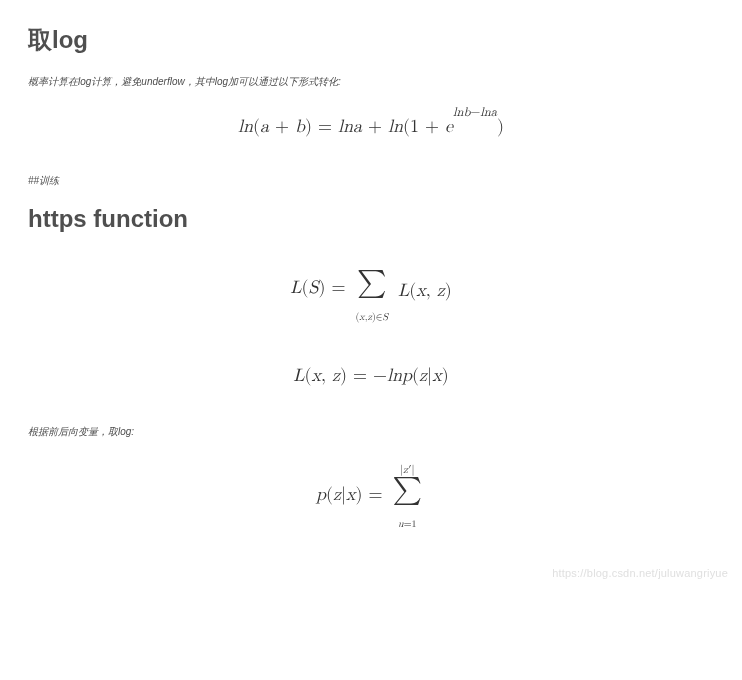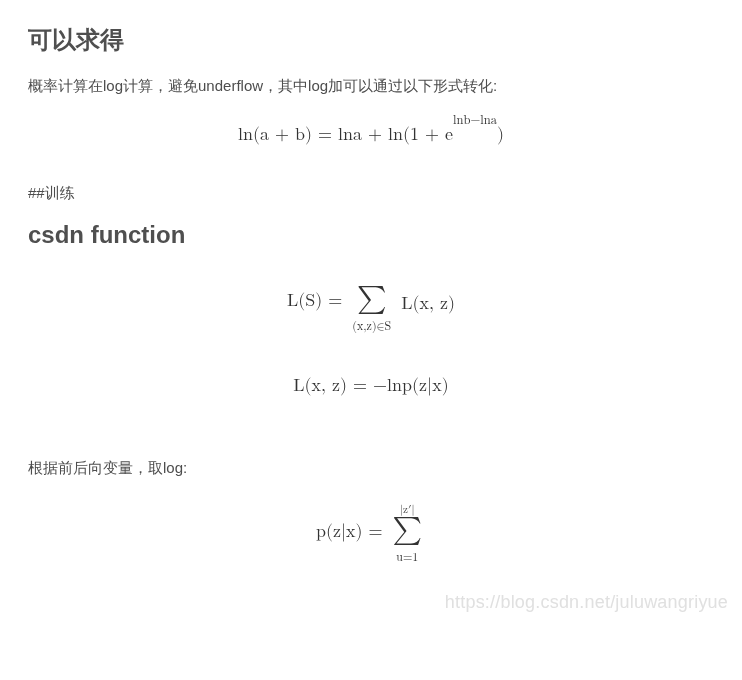--- a/index.html
+++ b/index.html
@@ -11,88 +11,89 @@
       padding: 24px 28px;
       position: relative;
     }
     h2 {
       font-size: 24px;
       font-weight: 700;
       color: #4f4f4f;
       margin-bottom: 18px;
     }
     p {
-      font-size: 15px;
+      font-size: 10px;
       color: #4d4d4d;
       margin: 16px 0;
       line-height: 1.6;
+      font-style: italic;
     }
     .equation {
       text-align: center;
       margin: 24px 0 36px 0;
       font-family: "Cambria Math", "STIX", "Latin Modern Math", serif;
       font-size: 18px;
       color: #333;
       position: relative;
     }
     .equation .math-row { display: inline-block; }
     .equation sup { font-size: 0.7em; position: relative; top: -0.7em; }
-    .italic { }
+    .italic { font-style: italic; }
     .sum-block {
       display: inline-block;
       text-align: center;
       vertical-align: middle;
       position: relative;
       margin: 0 4px;
     }
     .sum-sym { font-size: 28px; line-height: 1; display: block; }
     .sum-top { font-size: 11px; display: block; line-height: 1; }
-    .sum-bot { font-size: 12px; display: block; line-height: 1; margin-top: 8px; }
+    .sum-bot { font-size: 10px; display: block; line-height: 1; margin-top: 16px; }
     .after-sum { display: inline-block; vertical-align: middle; text-align: right; }
     .watermark {
       position: absolute;
       right: 14px;
       bottom: 10px;
-      font-size: 18px;
+      font-size: 11px;
       color: #e0e0e0;
       letter-spacing: .2px;
     }
     .section-group { margin-bottom: 8px; }
   </style>
 </head>
 <body>
 
 <div class="section-group">
-  <h2>可以求得</h2>
+  <h2>取log</h2>
   <p>概率计算在log计算，避免underflow，其中log加可以通过以下形式转化:</p>
   <div class="equation" title="\ln(a+b) = \ln a + \ln(1 + e^{\ln b - \ln a})">
     <span class="math-row">
       <span class="italic">ln</span>(<span class="italic">a</span> + <span class="italic">b</span>) = <span class="italic">lna</span> + <span class="italic">ln</span>(1 + <span class="italic">e</span><sup><span class="italic">lnb</span>−<span class="italic">lna</span></sup>)
     </span>
   </div>
 </div>
 
 <p>##训练</p>
 
 <div class="section-group">
-  <h2>csdn function</h2>
+  <h2>https function</h2>
 
   <div class="equation" title="L(S) = \sum_{(x,z)\in S} L(x,z)">
     <span class="math-row">
       <span class="italic">L</span>(<span class="italic">S</span>) =
       <span class="sum-block">
         <span class="sum-top">&nbsp;</span>
         <span class="sum-sym">∑</span>
         <span class="sum-bot">(<span class="italic">x</span>,<span class="italic">z</span>)∈<span class="italic">S</span></span>
       </span>
       <span class="after-sum"><span class="italic">L</span>(<span class="italic">x</span>, <span class="italic">z</span>)</span>
     </span>
   </div>
 
-  <div class="equation" style="margin-top:42px;margin-bottom:60px;" title="L(x,z) = -\ln p(z\mid x)">
+  <div class="equation" style="margin-top:42px;margin-bottom:38px;" title="L(x,z) = -\ln p(z\mid x)">
     <span class="math-row">
       <span class="italic">L</span>(<span class="italic">x</span>, <span class="italic">z</span>) = −<span class="italic">lnp</span>(<span class="italic">z</span>|<span class="italic">x</span>)
     </span>
   </div>
 
   <p>根据前后向变量，取log:</p>
 
   <div class="equation" title="p(z\mid x) = \sum_{u=1}^{|z'|} \alpha(t,u)\beta(t,u)">
     <span class="math-row">
       <span class="italic">p</span>(<span class="italic">z</span>|<span class="italic">x</span>) =

